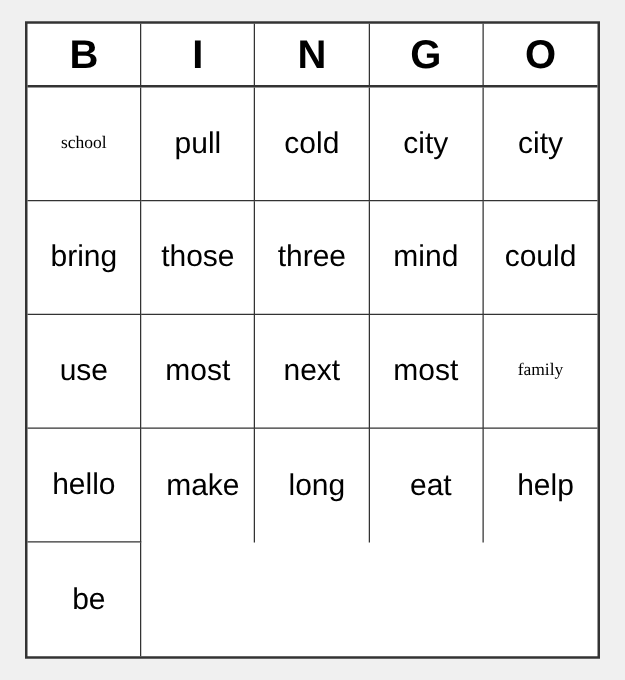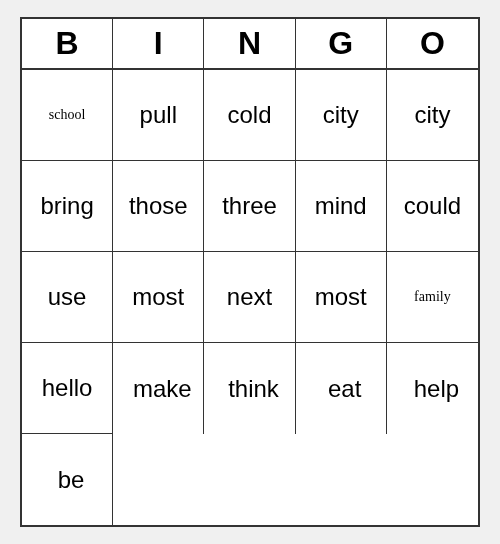--- a/index.html
+++ b/index.html
@@ -101,18 +101,18 @@
       <div class="bingo-cell">three</div>
       <div class="bingo-cell">mind</div>
       <div class="bingo-cell">could</div>
       <div class="bingo-cell">use</div>
       <div class="bingo-cell">most</div>
       <div class="bingo-cell">next</div>
       <div class="bingo-cell">most</div>
       <div class="bingo-cell small-text">family</div>
       <div class="bingo-cell">hello</div>
       <div class="bingo-cell">make</div>
-      <div class="bingo-cell">think</div>
+      <div class="bingo-cell">long</div>
       <div class="bingo-cell">eat</div>
       <div class="bingo-cell">help</div>
       <div class="bingo-cell">be</div>
     </div>
 </div>
 
 </body></html>

